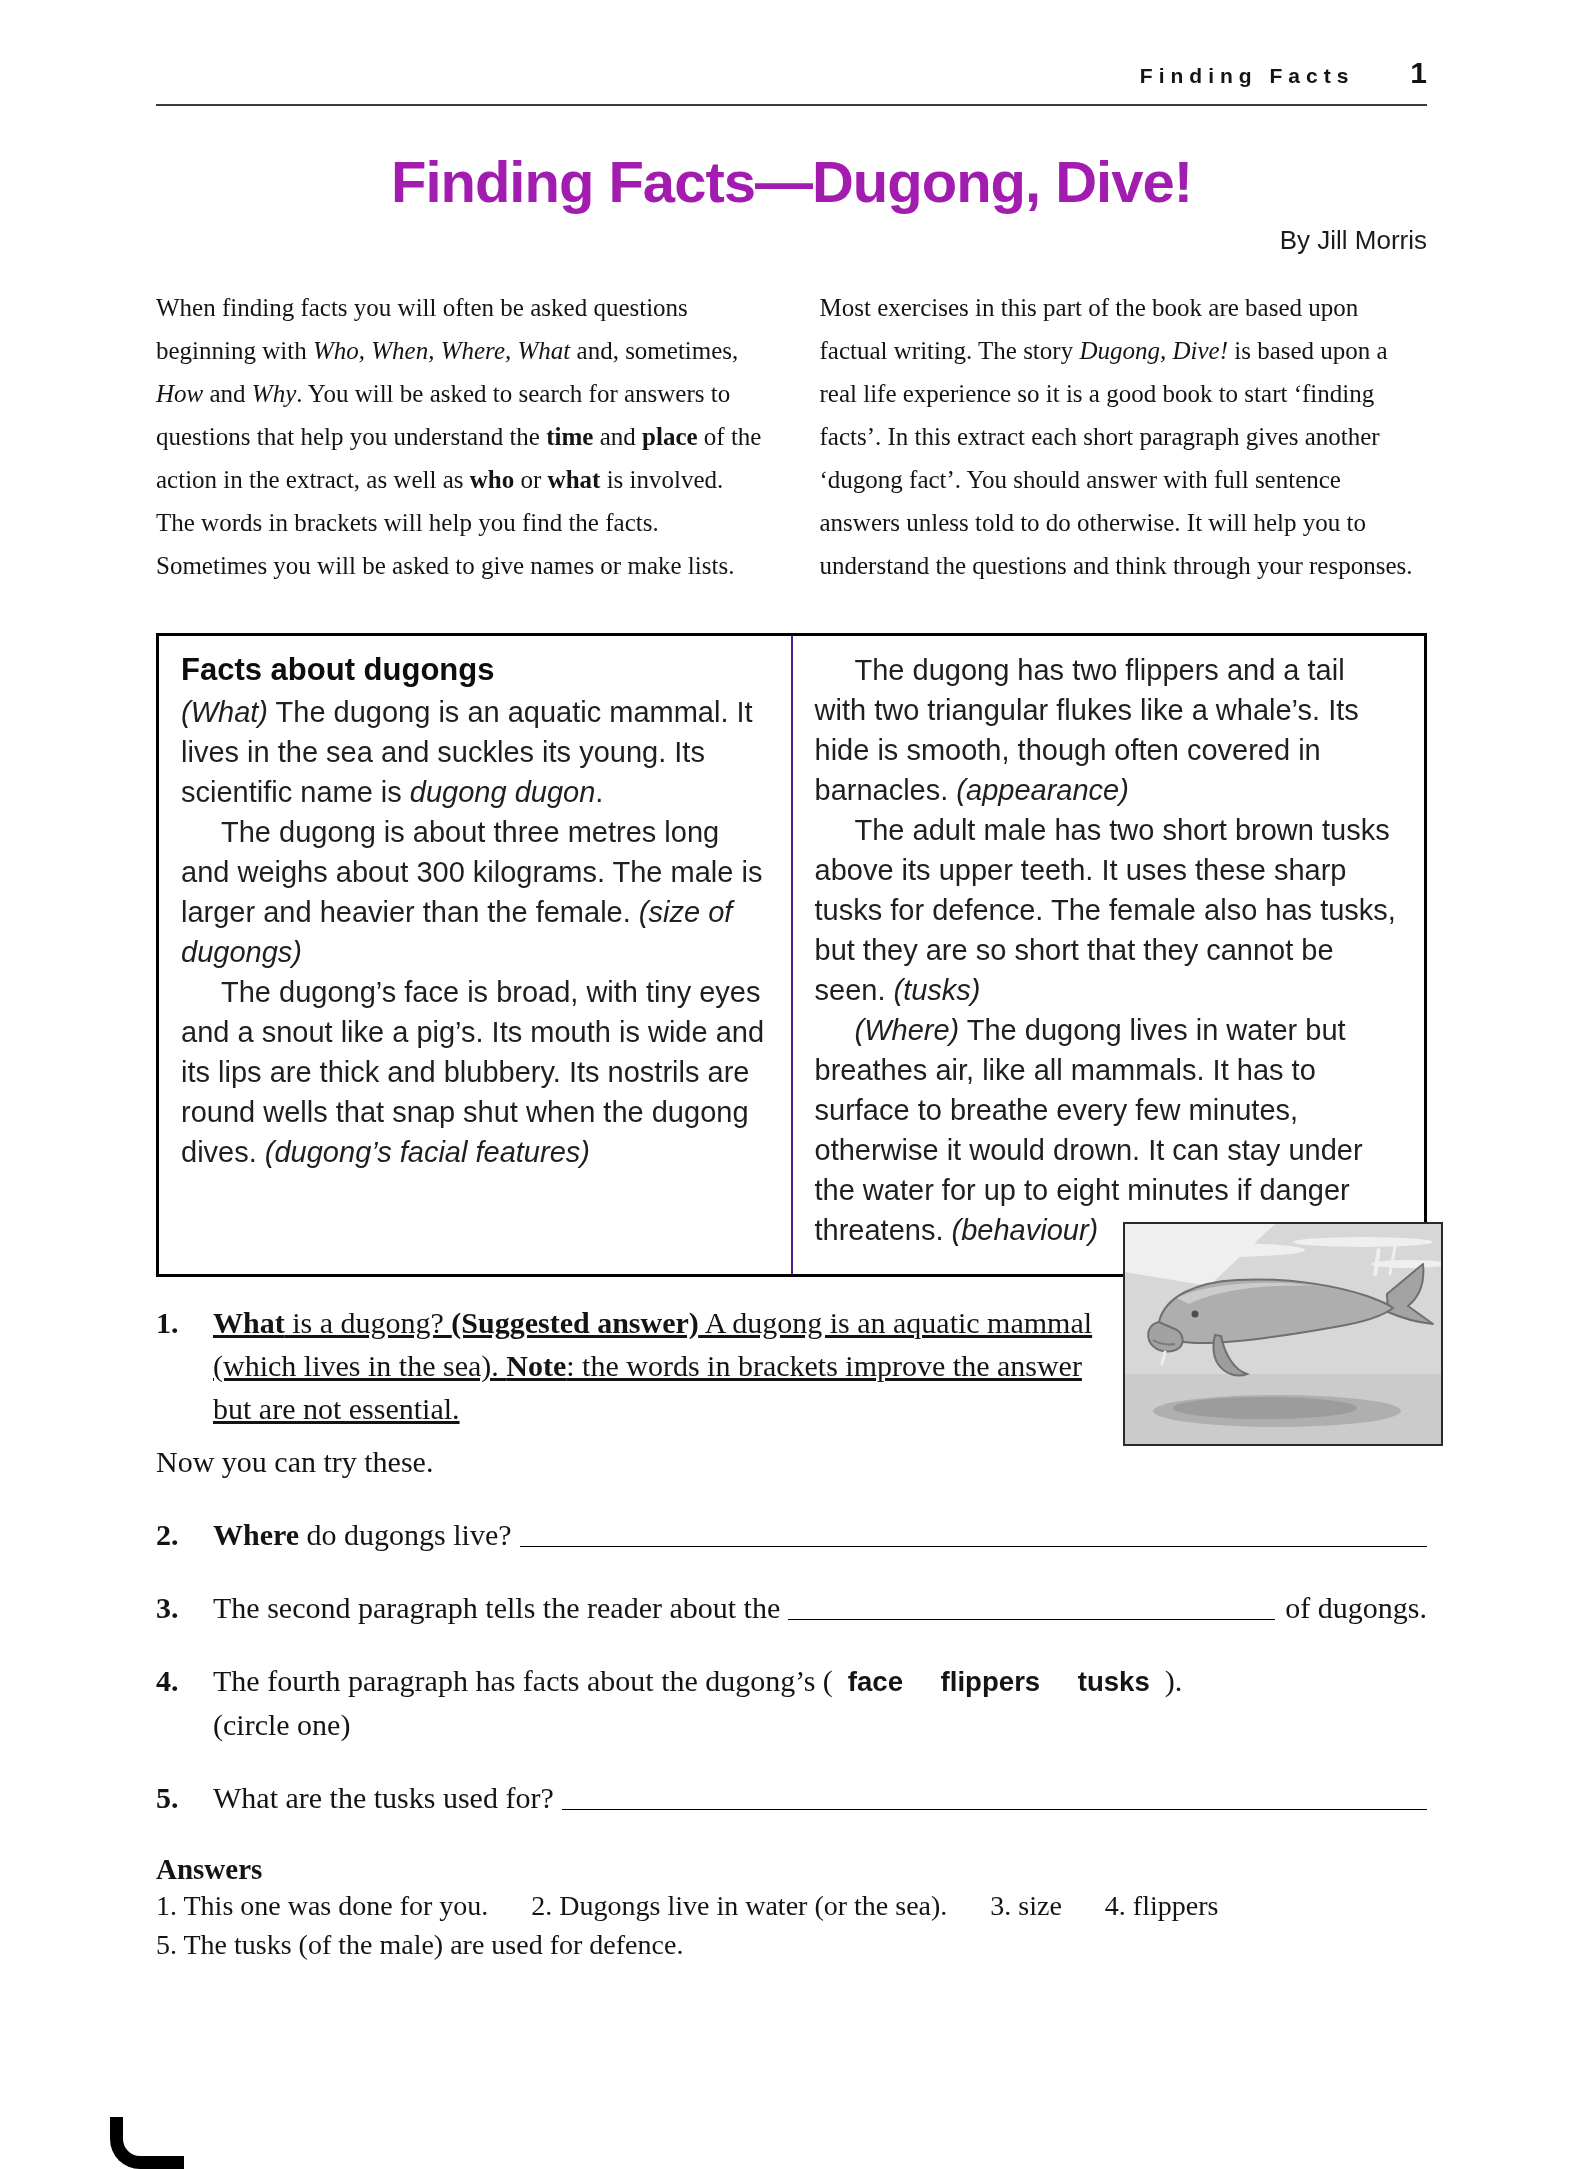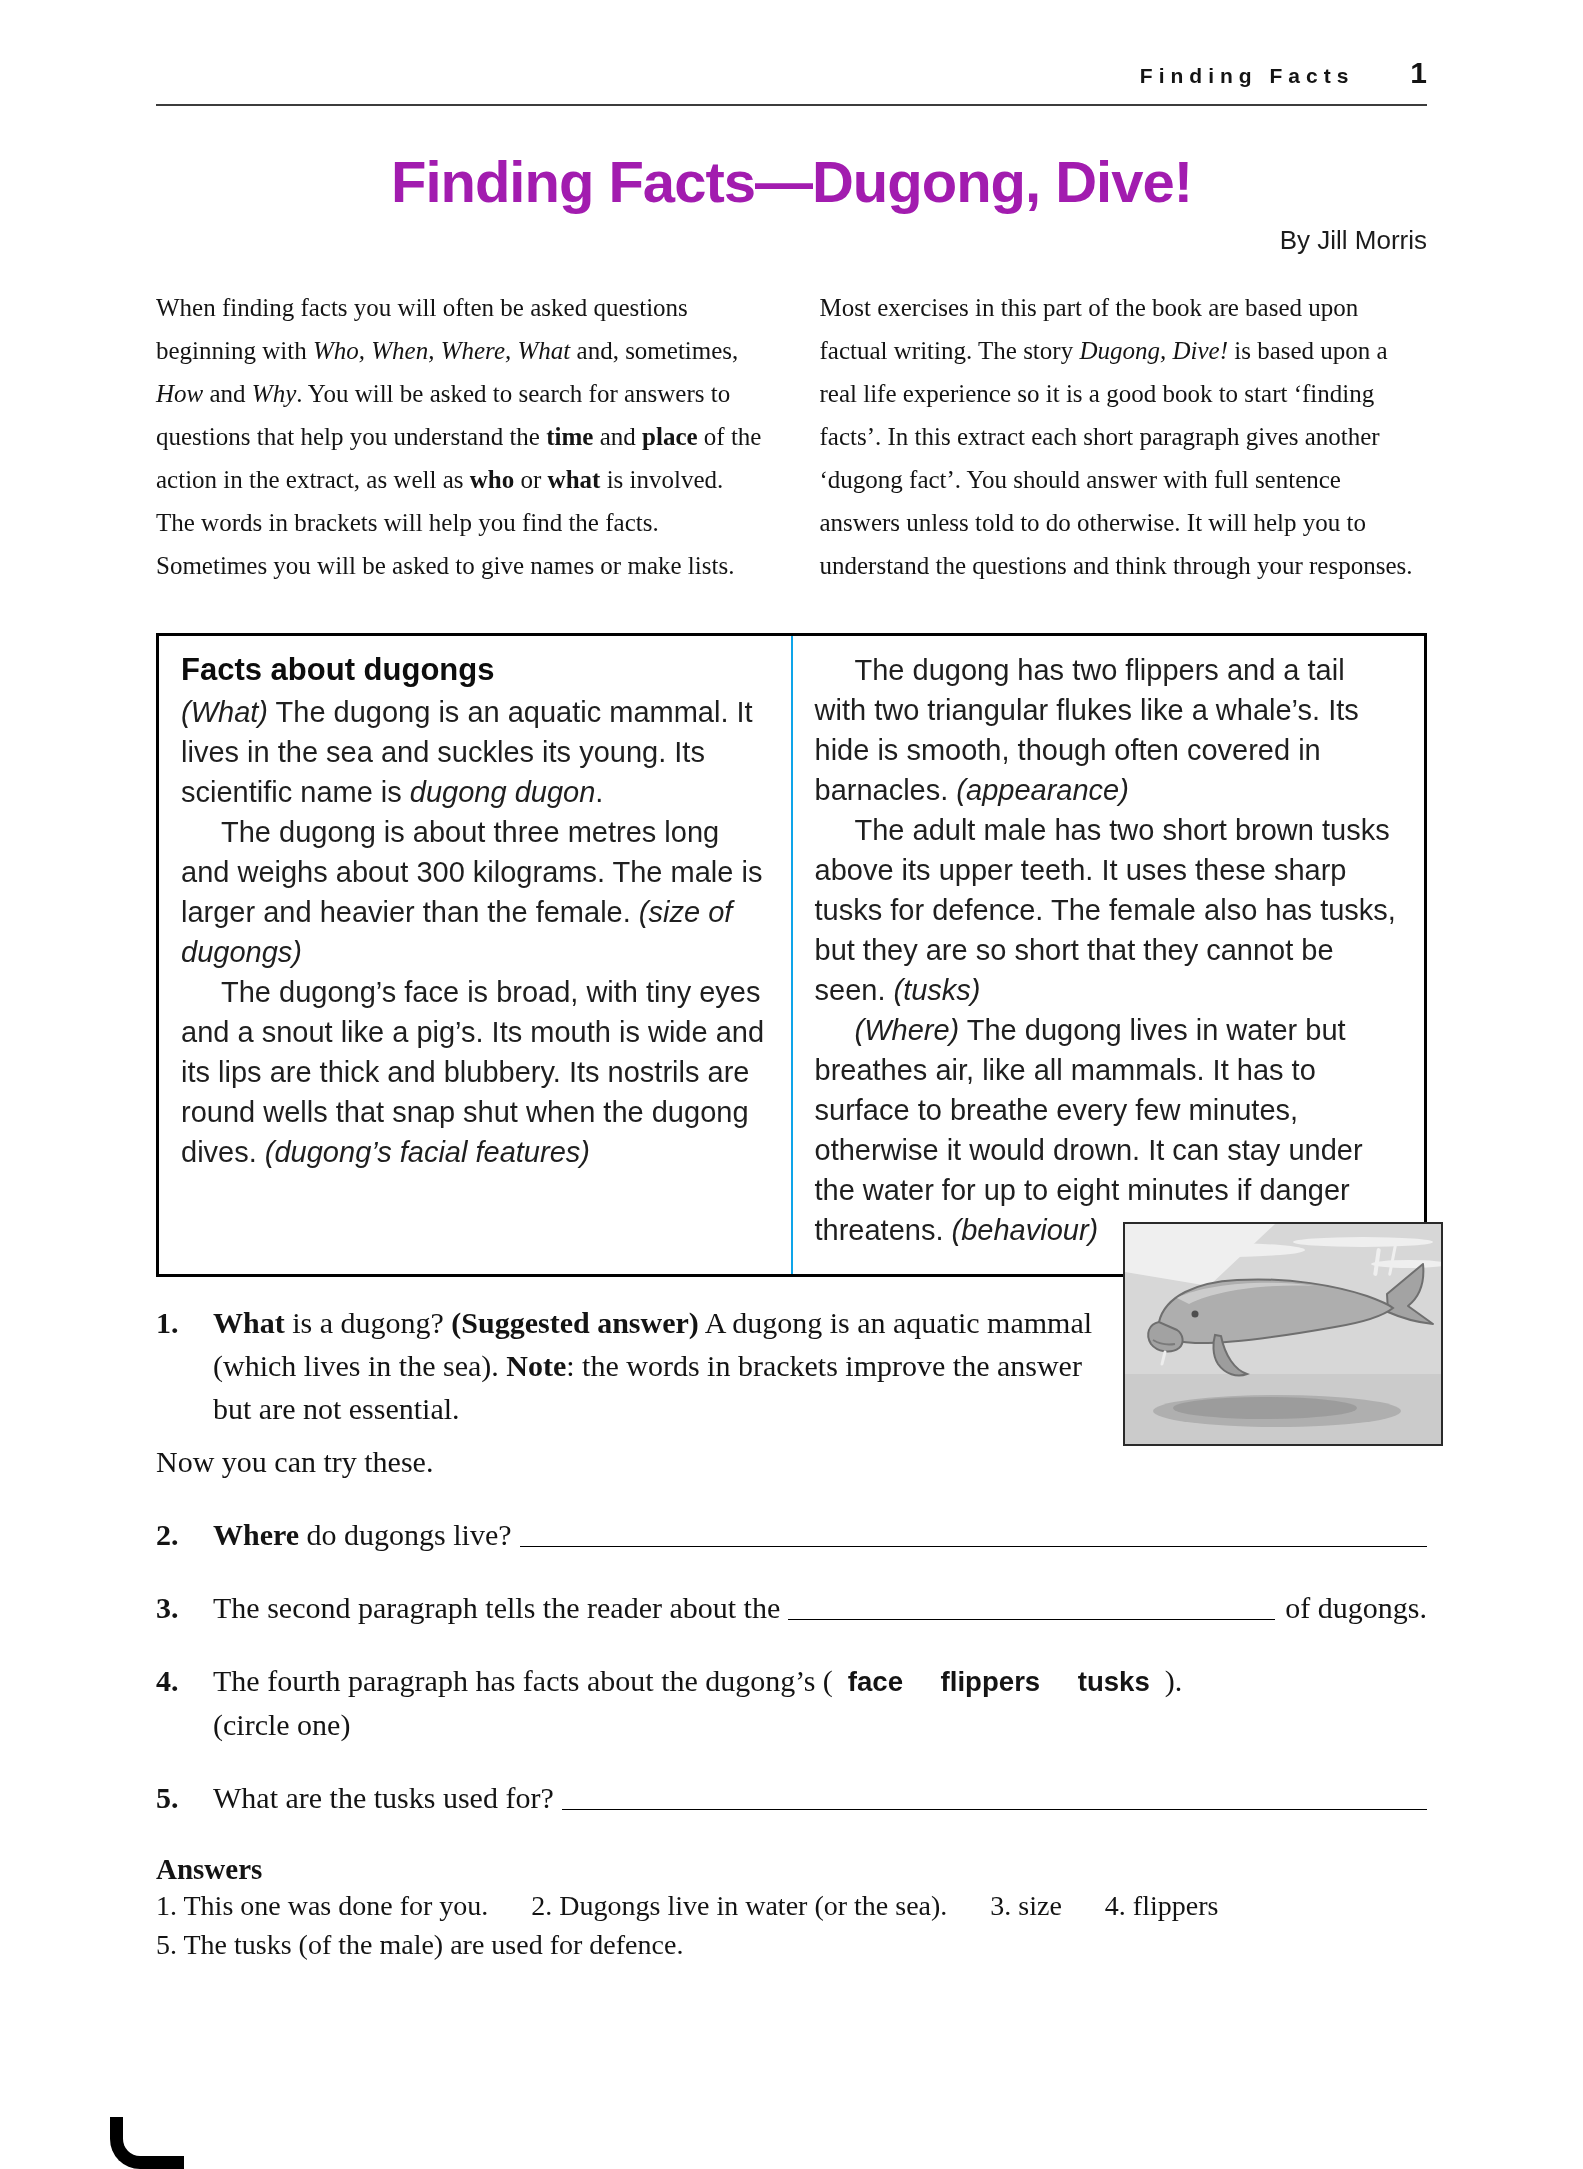--- a/index.html
+++ b/index.html
@@ -38,36 +38,36 @@
 
   
   .passage-box {
     position:relative; display:flex; border:3px solid #000; margin-top:46px;
   }
   .passage-col {
     flex:1; padding:14px 20px 24px 22px;
     font-family:"Liberation Sans", sans-serif;
     font-size:29px; line-height:40px; color:#1f1f1f;
   }
-  .passage-left { border-right:2px solid #0ea5e9; }
+  .passage-left { border-right:2px solid #4c1d95; }
   .passage-heading { font-size:31px; font-weight:700; margin-bottom:2px; color:#0d0d0d; }
   .passage-col p.ind { text-indent:40px; }
 
   
   .s-b  { font-weight:700; }
   .s-i  { font-style:italic; }
   .s-bs { font-weight:700; font-family:"Liberation Sans", sans-serif; font-size:0.92em; }
 
   
   .questions { margin-top:24px; font-size:30px; line-height:43px; }
   .question { display:flex; margin-top:30px; }
   .question.first { margin-top:22px; }
   .qnum { font-weight:700; width:57px; flex:none; }
   .qbody { flex:1; }
-  .q1text { max-width:905px; }
+  .q1text { max-width:905px;text-decoration:underline; }
   .try-these { margin-top:10px; }
   .qline { align-items:baseline; }
   .qline .qtext { flex:none; }
   .blank {
     flex:1; min-width:40px; border-bottom:1.5px solid #000;
     align-self:flex-end; margin-bottom:9px; margin-left:8px;
   }
   .qafter { margin-left:10px; }
 
   

